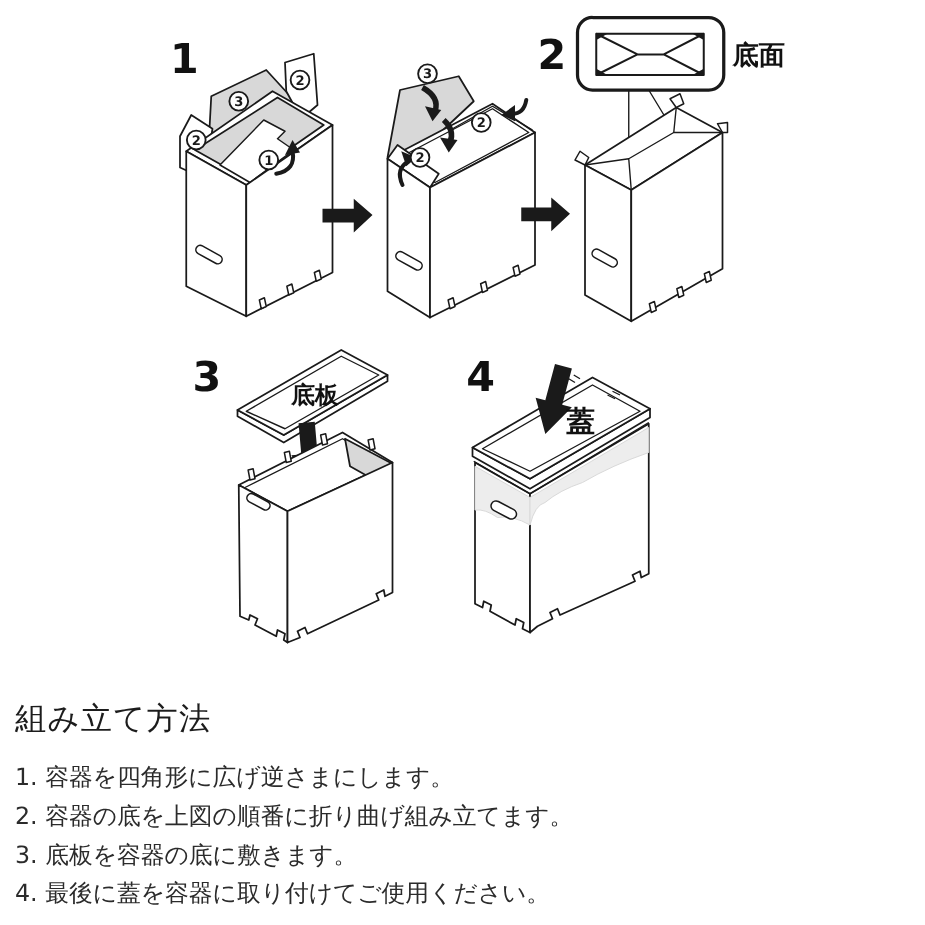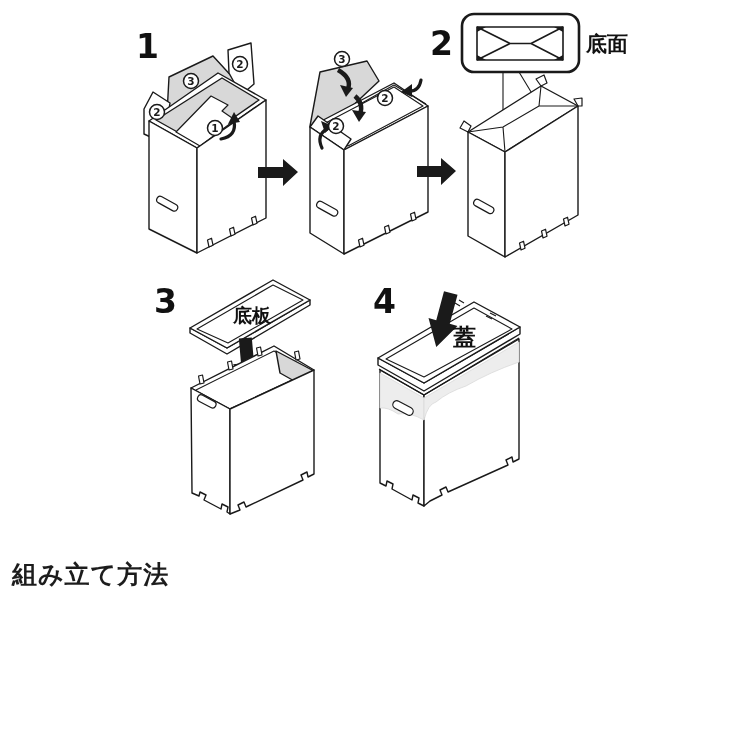--- a/index.html
+++ b/index.html
@@ -24,21 +24,21 @@
   .solid{fill:var(--line);stroke:none;}
   .carrow{fill:none;stroke:var(--line);stroke-width:3.2;stroke-linecap:round;}
   .carrow2{fill:none;stroke:var(--line);stroke-width:4.4;stroke-linecap:butt;}
   .callout{fill:#ffffff;stroke:var(--line);stroke-width:2.6;}
   .circ{fill:#ffffff;stroke:var(--line);stroke-width:1.5;}
   .cnum{font-size:10.5px;font-weight:bold;fill:var(--line);text-anchor:middle;}
   .stepnum{font-size:33px;font-weight:bold;fill:#111;}
   .jlabel{font-weight:bold;fill:#111;}
   .fs21{font-size:21px;} .fs19{font-size:19px;} .fs23{font-size:23px;}
 
-  .instructions{position:absolute;left:12px;top:558px;width:700px;font-weight:bold;}
+  .instructions{position:absolute;left:12px;top:558px;width:700px;}
   .heading{font-size:25px;color:#1c1c1c;letter-spacing:1px;}
   .ilist{margin-top:16px;}
   .iline{font-size:19px;line-height:31px;color:#2b2b2b;}
 </style>
 </head>
 <body>
 
 <div class="page">
 
 <svg width="740" height="550" viewBox="0 0 740 550">
@@ -170,15 +170,21 @@
     <g transform="rotate(15 443 322)">
       <polygon class="solid" points="436,292 450,292 450,322 458,322 443,348 428,322 436,322"></polygon>
     </g>
     <text class="jlabel fs23" x="453" y="345">蓋</text>
   </g>
 
 </svg>
 
   <div class="instructions">
     <div class="heading">組み立て方法</div>
+    <div class="ilist">
+      <div class="iline">1. 容器を四角形に広げ逆さまにします。</div>
+      <div class="iline">2. 容器の底を上図の順番に折り曲げ組み立てます。</div>
+      <div class="iline">3. 底板を容器の底に敷きます。</div>
+      <div class="iline">4. 最後に蓋を容器に取り付けてご使用ください。</div>
+    </div>
   </div>
 
 </div>
 
 </body></html>

